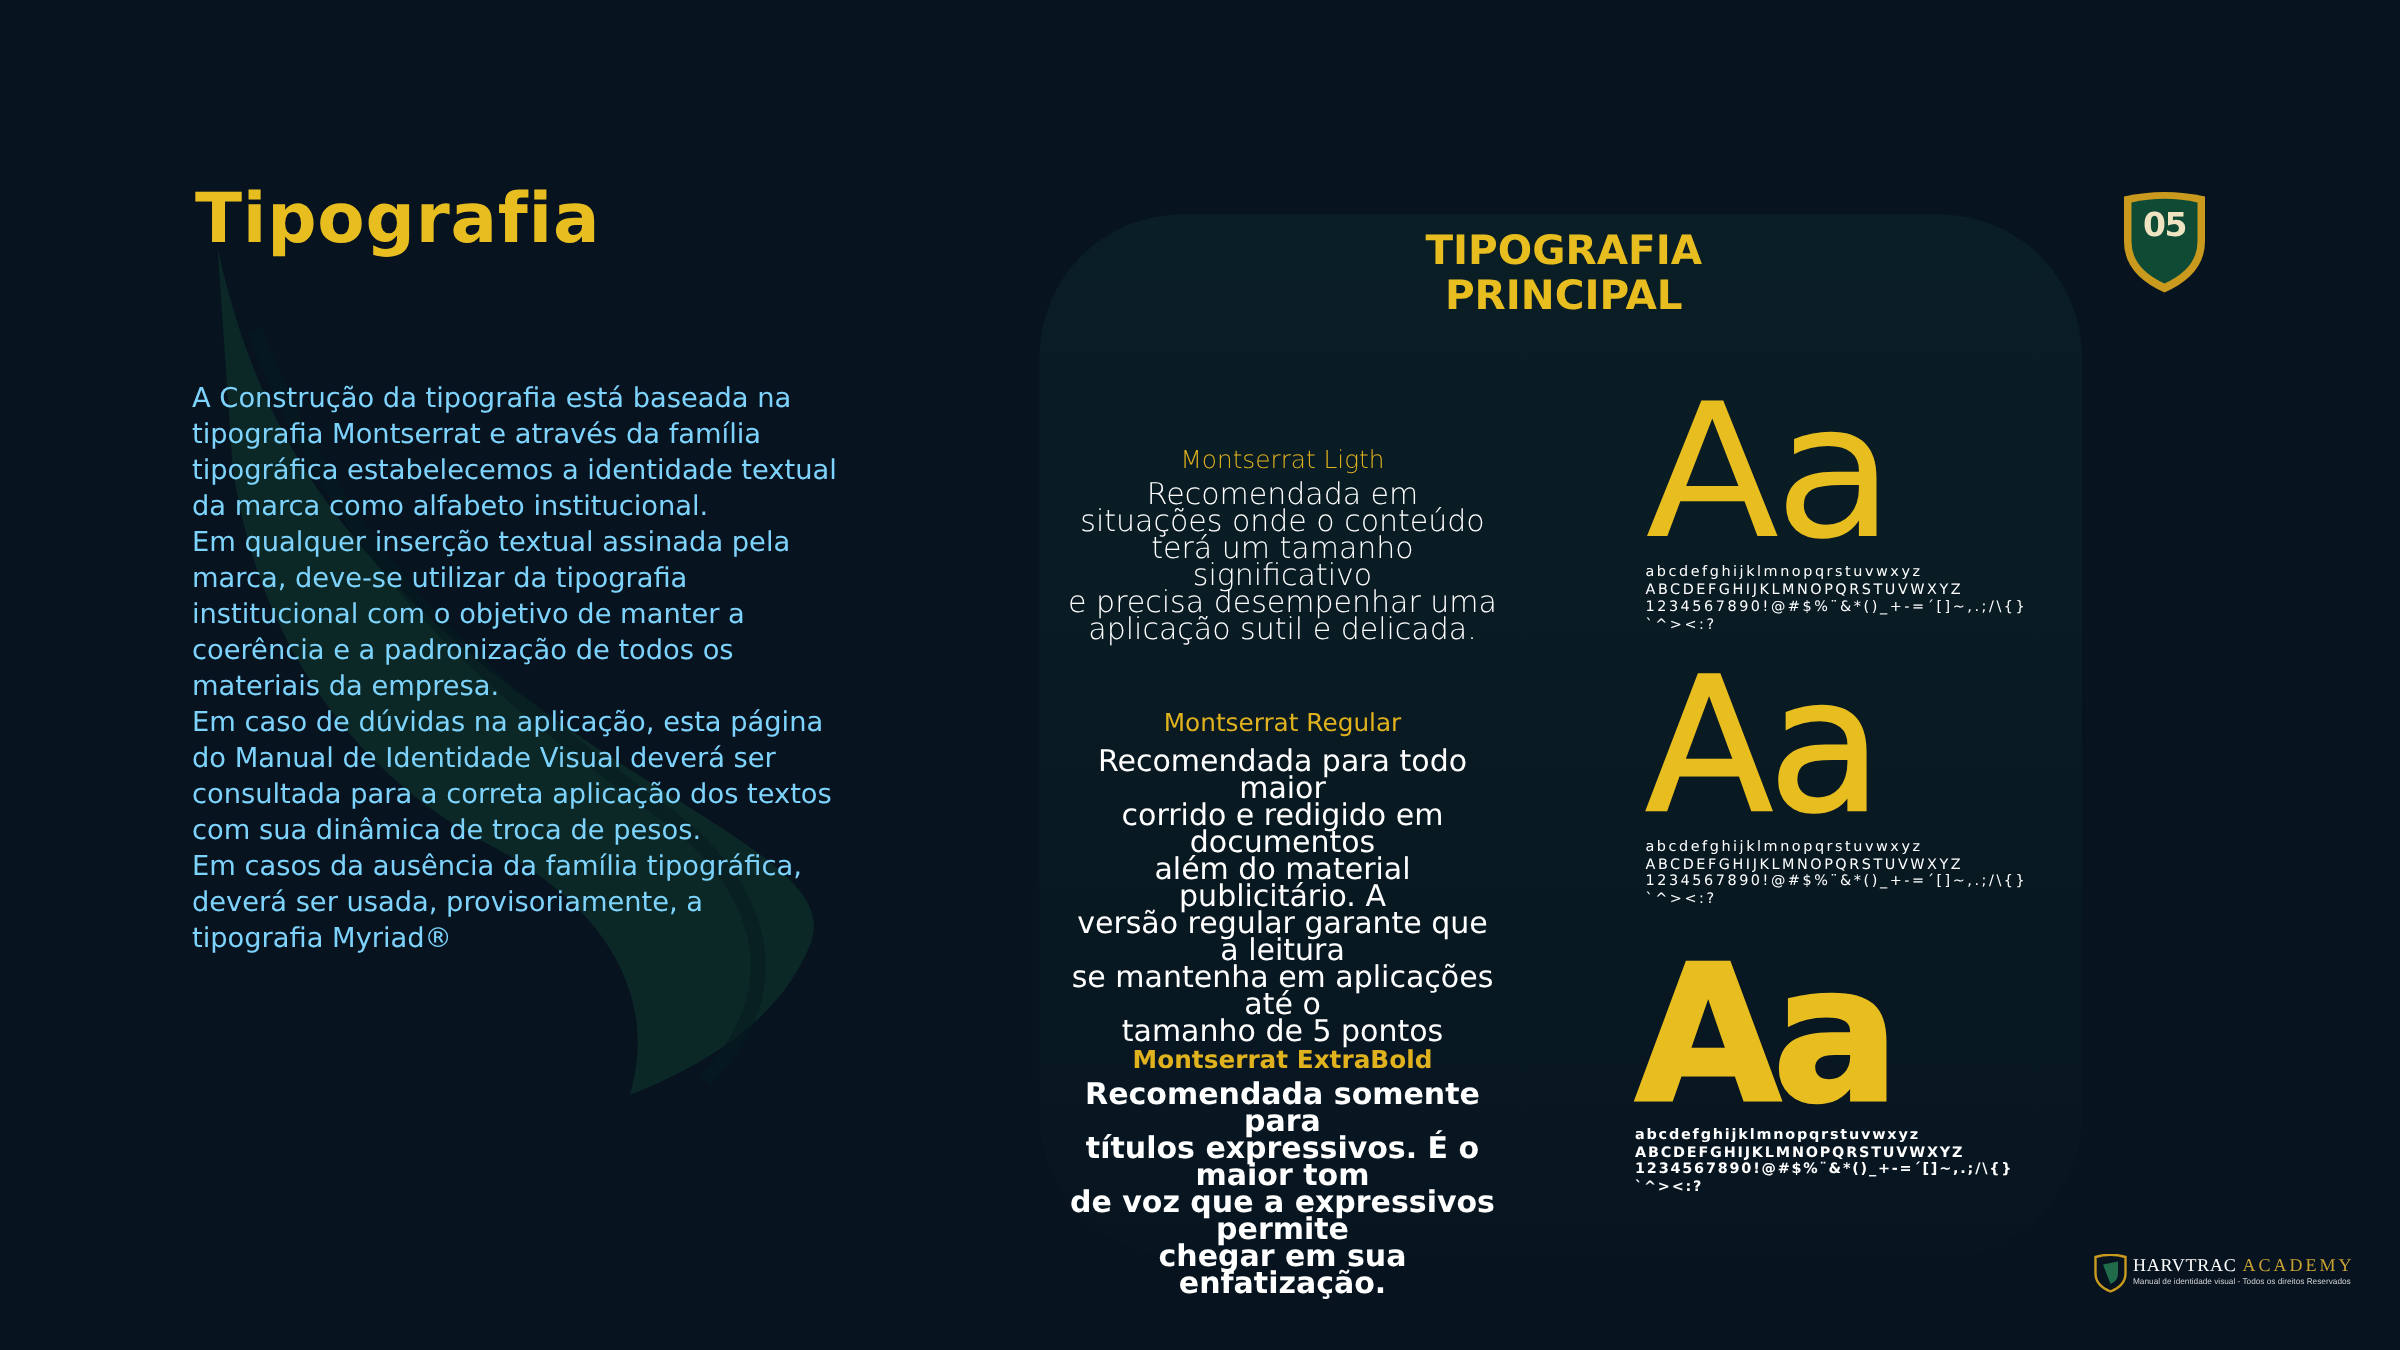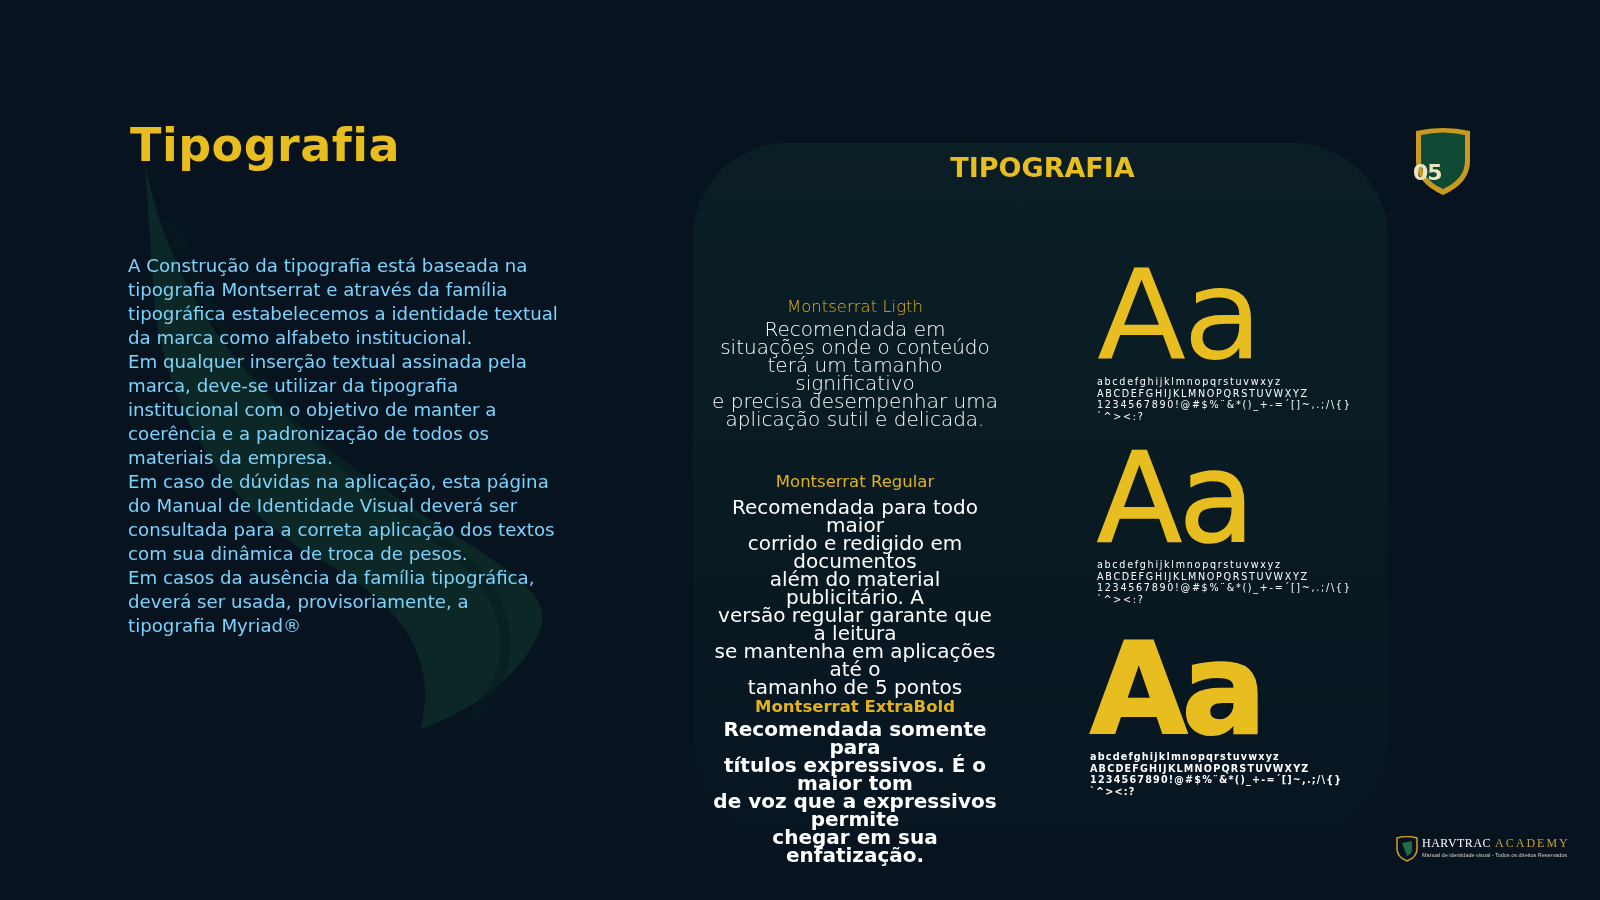--- a/index.html
+++ b/index.html
@@ -57,21 +57,21 @@
     .sp-regular .specimen-aa { font-weight: normal; font-size: 124px; -webkit-text-stroke: 1.6px #e8bd1f; }
     .sp-bold .specimen-aa { font-weight: bold; font-size: 126px; letter-spacing: -6px; -webkit-text-stroke: 2px #e8bd1f; }
     .charset {
       font-family: "DejaVu Sans", sans-serif;
       font-size: 9.6px; line-height: 11.5px; color: #ffffff; letter-spacing: 1.7px;
       margin-top: 6px;
     }
     .sp-bold .charset { font-weight: bold; letter-spacing: 1.2px; }
     .badge { position: absolute; left: 1413px; top: 127px; width: 60px; height: 70px; z-index: 3; }
     .badge-num {
-      position: absolute; left: 0; top: 33px; width: 60px; text-align: left;
+      position: absolute; left: 0; top: 11px; width: 60px; text-align: center;
       font-family: "DejaVu Sans", sans-serif; font-weight: bold; font-size: 22px;
       color: #efe4c2; letter-spacing: -1px;
     }
     .footer-logo { position: absolute; left: 1396px; top: 836px; display: flex; z-index: 3; }
     .footer-logo svg { width: 22px; height: 26px; margin-right: 4px; }
     .footer-brand { font-family: "Liberation Serif", serif; font-size: 12px; letter-spacing: 0.5px; }
     .footer-brand .b1 { color: #ffffff; }
     .footer-brand .b2 { color: #c9a133; letter-spacing: 2px; margin-left: 4px; }
     .footer-sub { font-family: "Liberation Sans", sans-serif; font-size: 5.5px; color: #cfcfcf; margin-top: 1px; }
   </style>
@@ -89,20 +89,21 @@
   <p>A Construção da tipografia está baseada na tipografia Montserrat e através da família tipográfica estabelecemos a identidade textual da marca como alfabeto institucional.</p>
   <p>Em qualquer inserção textual assinada pela marca, deve-se utilizar da tipografia institucional com o objetivo de manter a coerência e a padronização de todos os materiais da empresa.</p>
   <p>Em caso de dúvidas na aplicação, esta página do Manual de Identidade Visual deverá ser consultada para a correta aplicação dos textos com sua dinâmica de troca de pesos.</p>
   <p>Em casos da ausência da família tipográfica, deverá ser usada, provisoriamente, a tipografia Myriad®</p>
 </div>
 
 <div class="panel"></div>
 
 <div class="panel-title">
   <div>TIPOGRAFIA</div>
+  <div>PRINCIPAL</div>
 </div>
 
 <div class="weight-block w-light" style="top:297px;">
   <div class="weight-name">Montserrat Ligth</div>
   <div class="weight-desc">
     <div>Recomendada em</div>
     <div>situações onde o conteúdo</div>
     <div>terá um tamanho significativo</div>
     <div>e precisa desempenhar uma</div>
     <div>aplicação sutil e delicada.</div>

